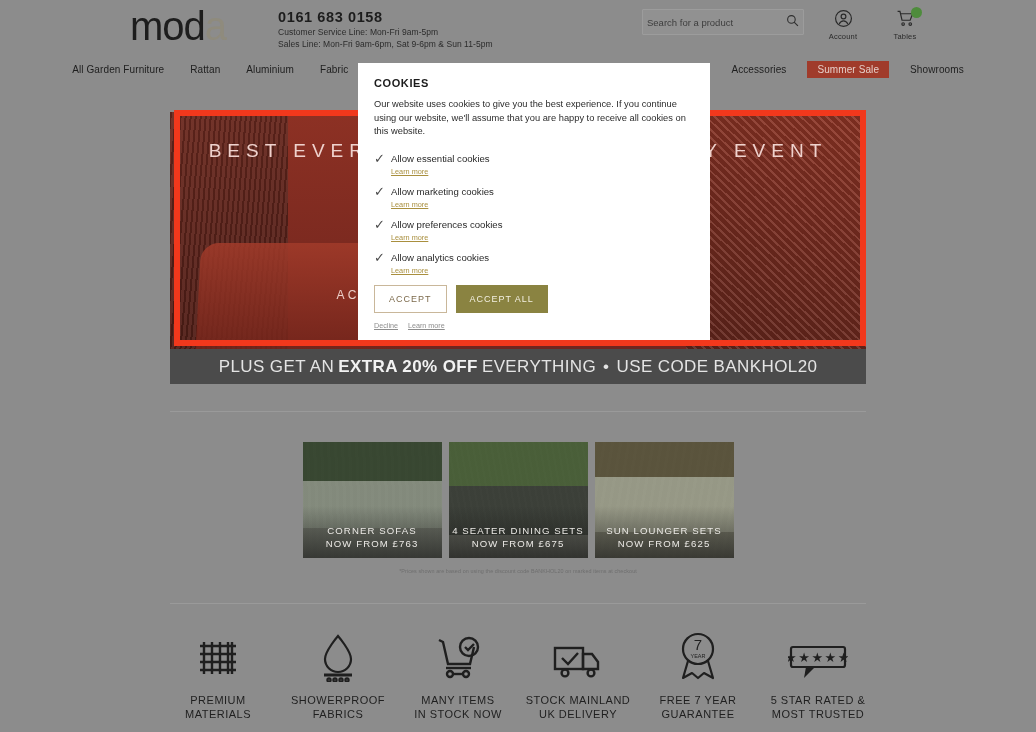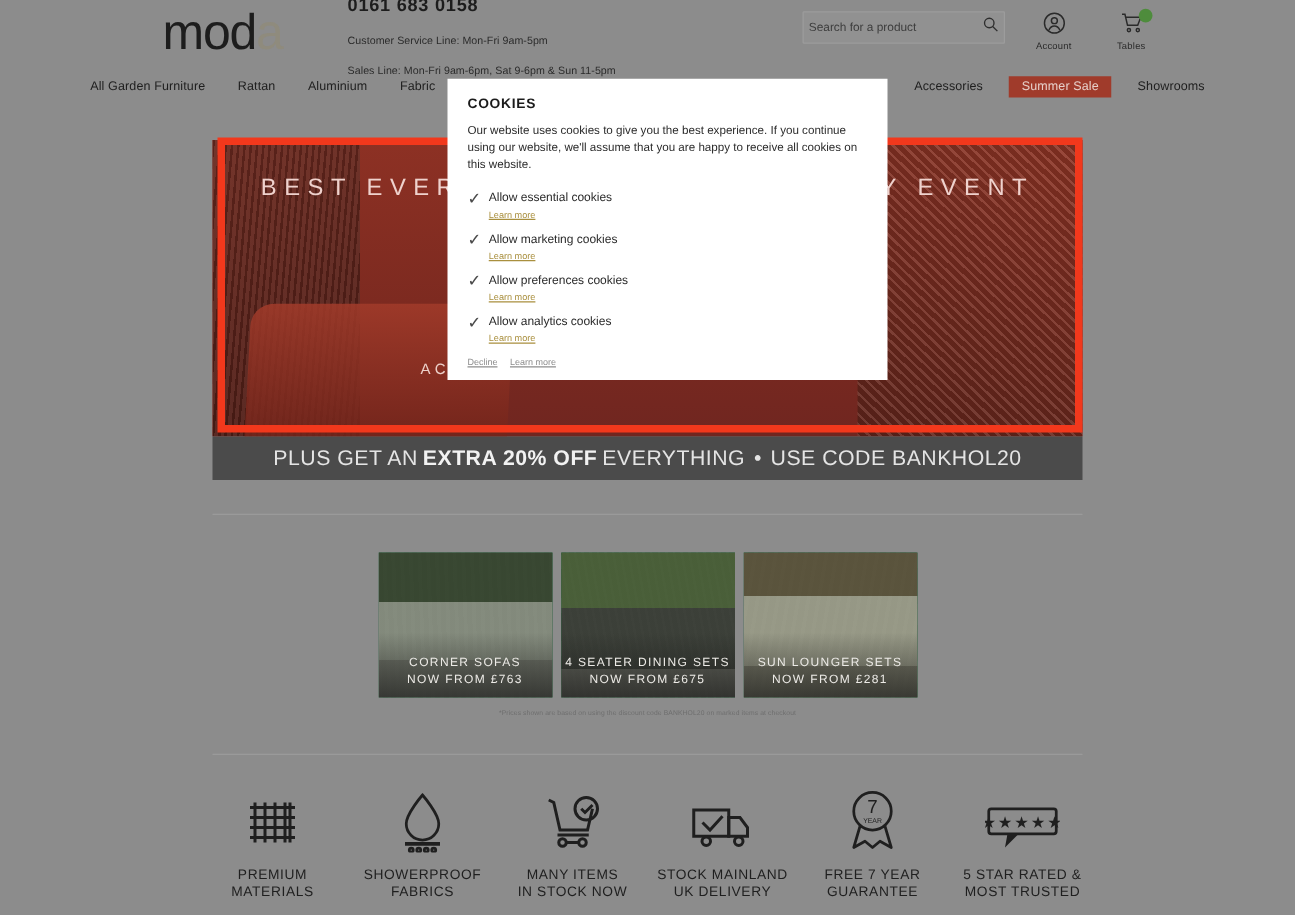--- a/index.html
+++ b/index.html
@@ -40,21 +40,21 @@
     margin-top: -4px;
     user-select: none;
   }
   .logo .o2 { color: #8f8b7d; }
   .contact { margin-left: 52px; margin-top: 2px; }
   .contact .phone {
     font-size: 14.5px; font-weight: bold; color: #1d1d1d;
     letter-spacing: .6px;
   }
   .contact .line {
-    font-size: 8.5px; color: #2b2b2b; letter-spacing: .05px; margin-top: 14px;
+    font-size: 8.5px; color: #2b2b2b; letter-spacing: .05px; margin-top: 2px;
   }
   .header-right {
     position: absolute; right: 108px; top: 9px;
     display: flex; align-items: flex-start; gap: 16px;
   }
   .search-box {
     width: 162px; height: 26px;
     border: 1px solid #9c9c9c;
     background: #919191;
     display: flex; align-items: center;
@@ -391,21 +391,21 @@
       <div class="caption">
         <div>4 SEATER DINING SETS</div>
         <div>NOW FROM £675</div>
       </div>
     </div>
     <div class="card c3">
       <div class="photo"></div>
       <div class="shade"></div>
       <div class="caption">
         <div>SUN LOUNGER SETS</div>
-        <div>NOW FROM £281</div>
+        <div>NOW FROM £625</div>
       </div>
     </div>
   </div>
 
   <div class="fine-print">*Prices shown are based on using the discount code BANKHOL20 on marked items at checkout</div>
 
   <div class="divider2"></div>
 
   <div class="badges">
 
@@ -537,20 +537,24 @@
     </div>
     <div class="opt">
       <span class="check">✓</span>
       <span class="opt-body">
         <span class="opt-label">Allow analytics cookies</span>
         <a class="learn" href="#">Learn more</a>
       </span>
     </div>
   </div>
 
+  <div class="actions">
+    <button class="btn btn-accept">ACCEPT</button>
+    <button class="btn btn-accept-all">ACCEPT ALL</button>
+  </div>
 
   <div class="footlinks">
     <a href="#">Decline</a>
     <a href="#">Learn more</a>
   </div>
 </div>
 
 <div class="dim"></div>
 </div>
 

